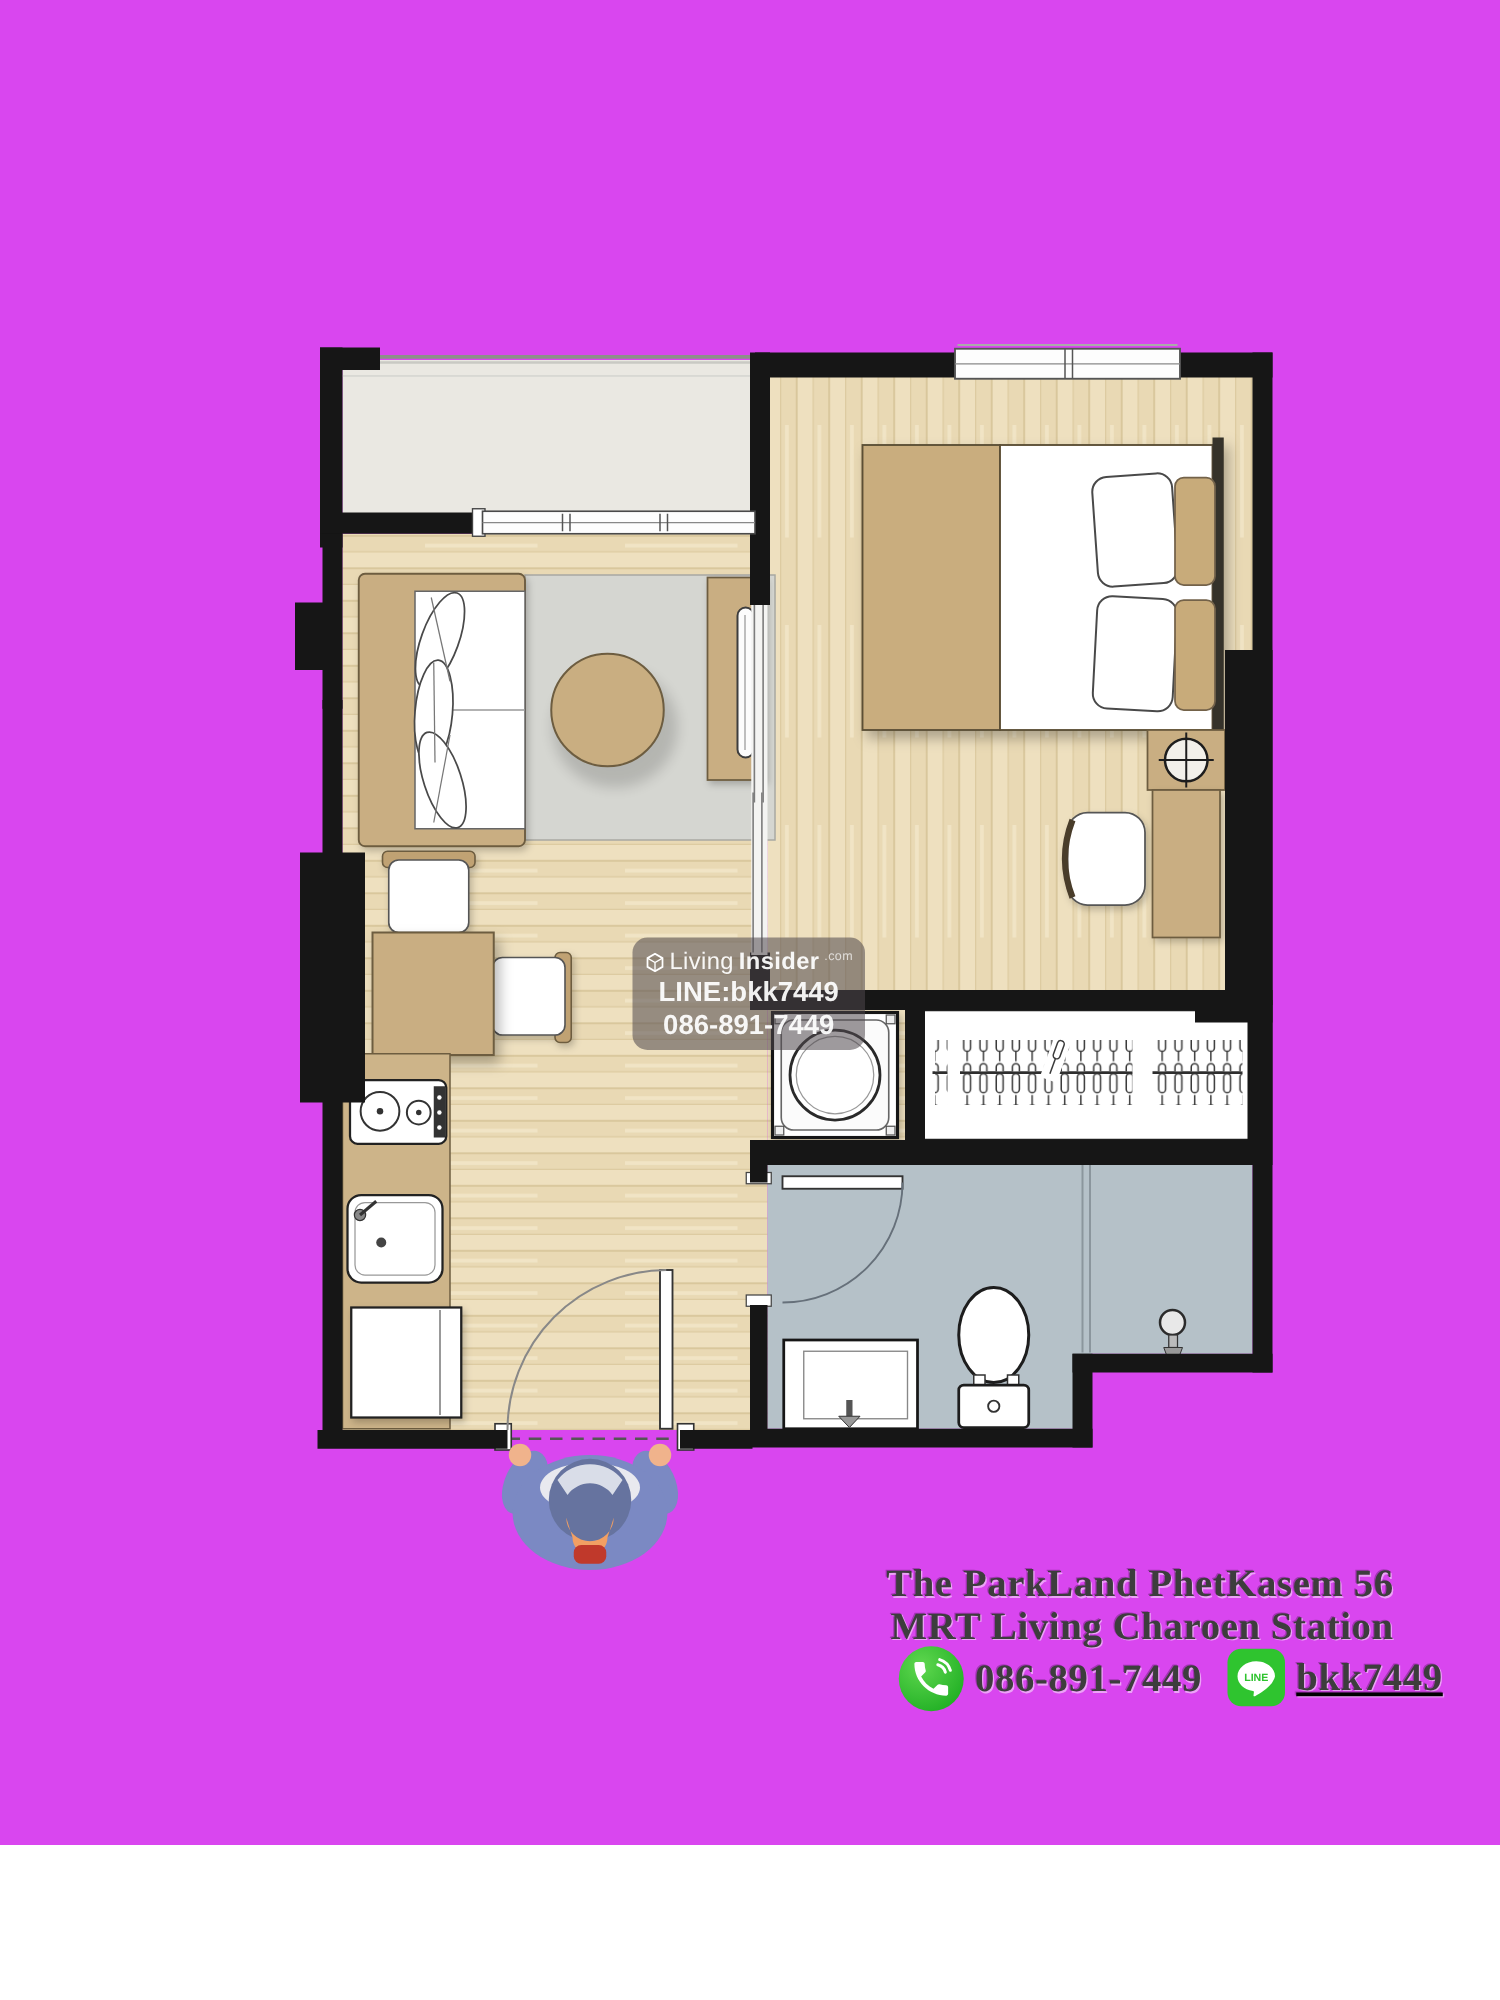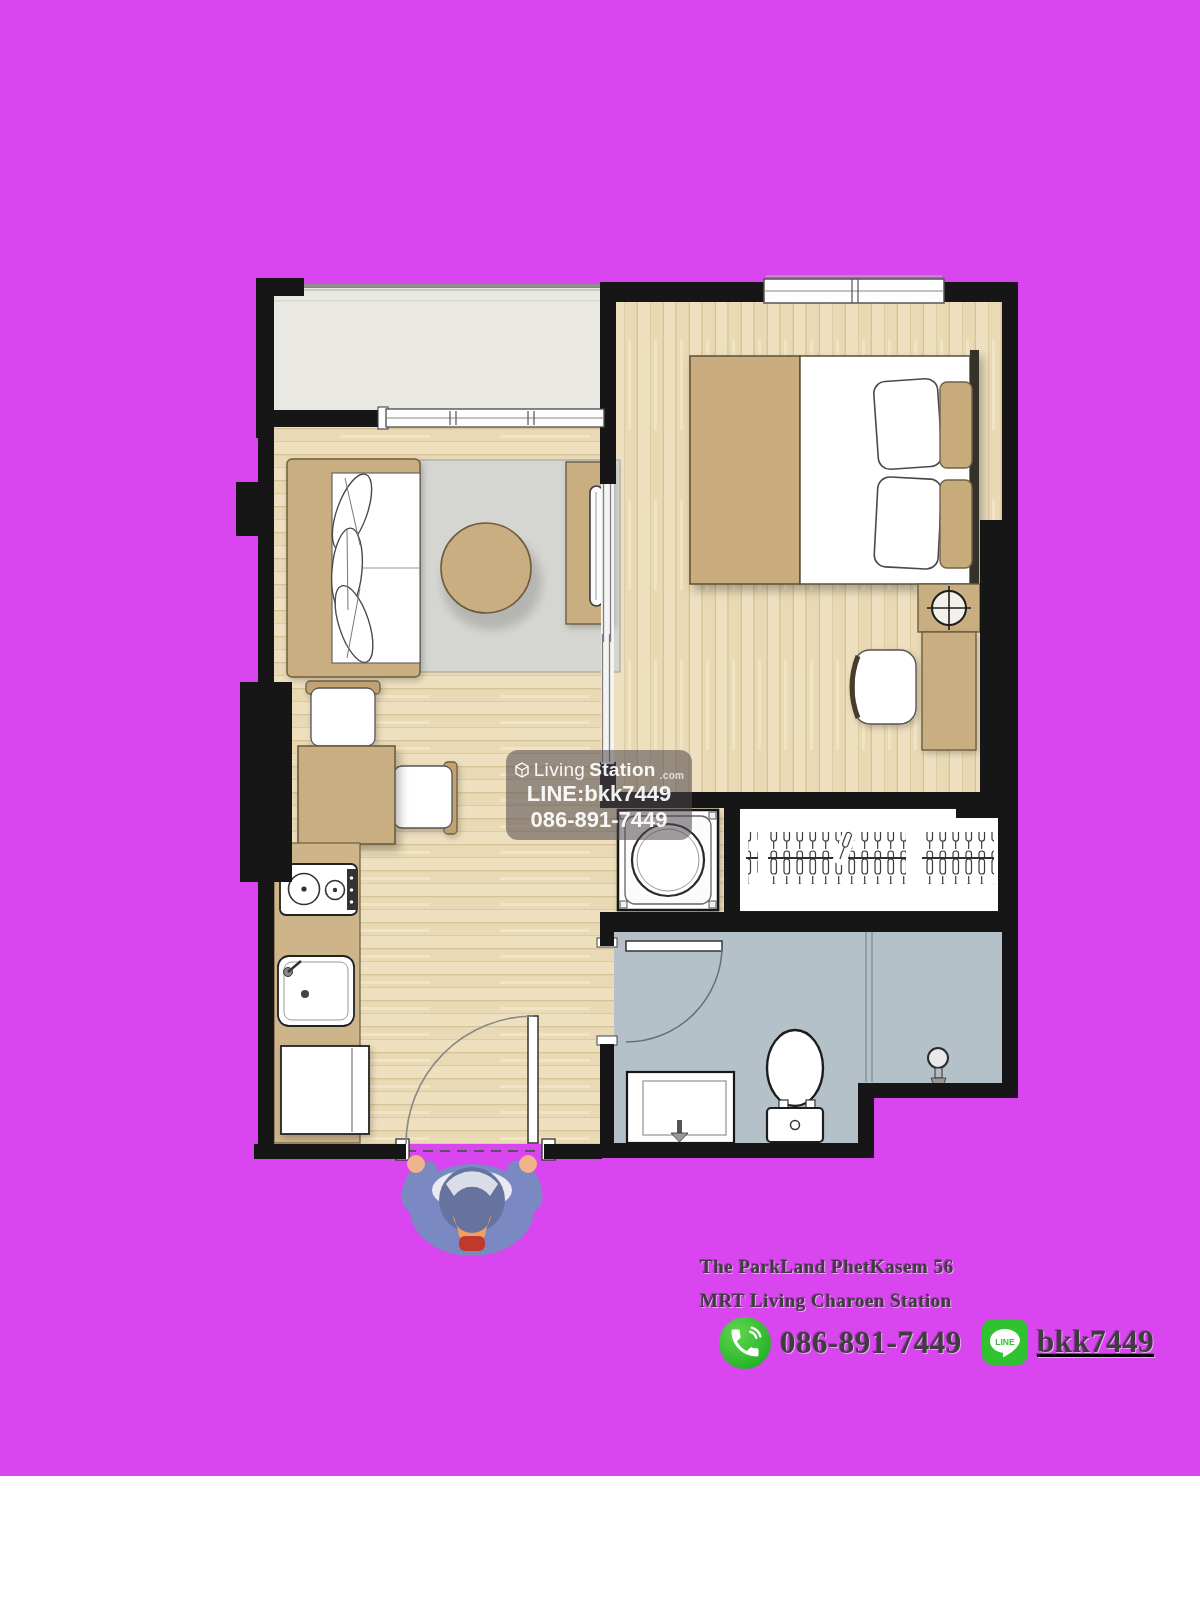--- a/index.html
+++ b/index.html
@@ -6,25 +6,25 @@
   #canvas{position:relative;width:1200px;height:1476px;background:#d946ef;overflow:hidden;
           font-family:"Liberation Sans",sans-serif;}
   #plan-svg{position:absolute;left:0;top:0;}
   
   .watermark{position:absolute;left:506px;top:750px;width:186px;height:90px;
              background:rgba(78,71,77,0.55);border-radius:12px;color:rgba(255,255,255,0.93);
              text-align:center;box-sizing:border-box;padding-top:9px;line-height:1.18;}
   .wm-brand{font-size:19px;letter-spacing:.3px;display:flex;align-items:center;justify-content:center;gap:4px;}
   .wm-brand .light{font-weight:400;}
   .wm-brand .bold{font-weight:700;}
-  .wm-brand .suffix{font-size:10px;opacity:.75;align-self:flex-end;margin-bottom:0;font-weight:bold;}
+  .wm-brand .suffix{font-size:10px;opacity:.75;align-self:flex-end;margin-bottom:10px;}
   .wm-line{font-size:22px;font-weight:700;}
   
-  .footer-title{position:absolute;left:700px;top:1250px;width:415px;text-align:left;
-                font-family:"Liberation Serif",serif;font-weight:700;font-size:19px;
+  .footer-title{position:absolute;left:700px;top:1250px;width:415px;text-align:right;
+                font-family:"Liberation Serif",serif;font-weight:700;font-size:31px;
                 color:#3d3d3d;line-height:34px;letter-spacing:.5px;
                 text-shadow:1px 1px 0 rgba(255,255,255,.5),-1px -1px 0 rgba(0,0,0,.25);}
   .contact{position:absolute;display:flex;align-items:center;}
   .contact-phone{left:718px;top:1316px;}
   .contact-line{left:981px;top:1318px;text-decoration:underline;}
   .contact-text{font-family:"Liberation Serif",serif;font-weight:700;font-size:31px;color:#3d3d3d;
                 margin-left:8px;letter-spacing:.5px;
                 text-shadow:1px 1px 0 rgba(255,255,255,.5),-1px -1px 0 rgba(0,0,0,.25);}
 </style>
 </head>
@@ -289,21 +289,21 @@
   </g>
 </svg>
 
 <div class="watermark">
   <div class="wm-brand">
     <svg width="16" height="16" viewBox="0 0 16 16">
       <path d="M8 1 L14 4.5 V11.5 L8 15 L2 11.5 V4.5 Z" fill="none" stroke="#fff" stroke-width="1.4"></path>
       <path d="M2 4.5 L8 8 L14 4.5 M8 8 V15" fill="none" stroke="#fff" stroke-width="1.1"></path>
     </svg>
     <span class="light">Living</span>
-        <span class="bold">Station</span>
+        <span class="bold">Insider</span>
         <span class="suffix">.com</span>
   </div>
   <div class="wm-line">LINE:bkk7449</div>
   <div class="wm-line">086-891-7449</div>
 </div>
 
 <div class="footer-title">
   <div>The ParkLand PhetKasem 56</div>
   <div>MRT Living Charoen Station</div>
 </div>

